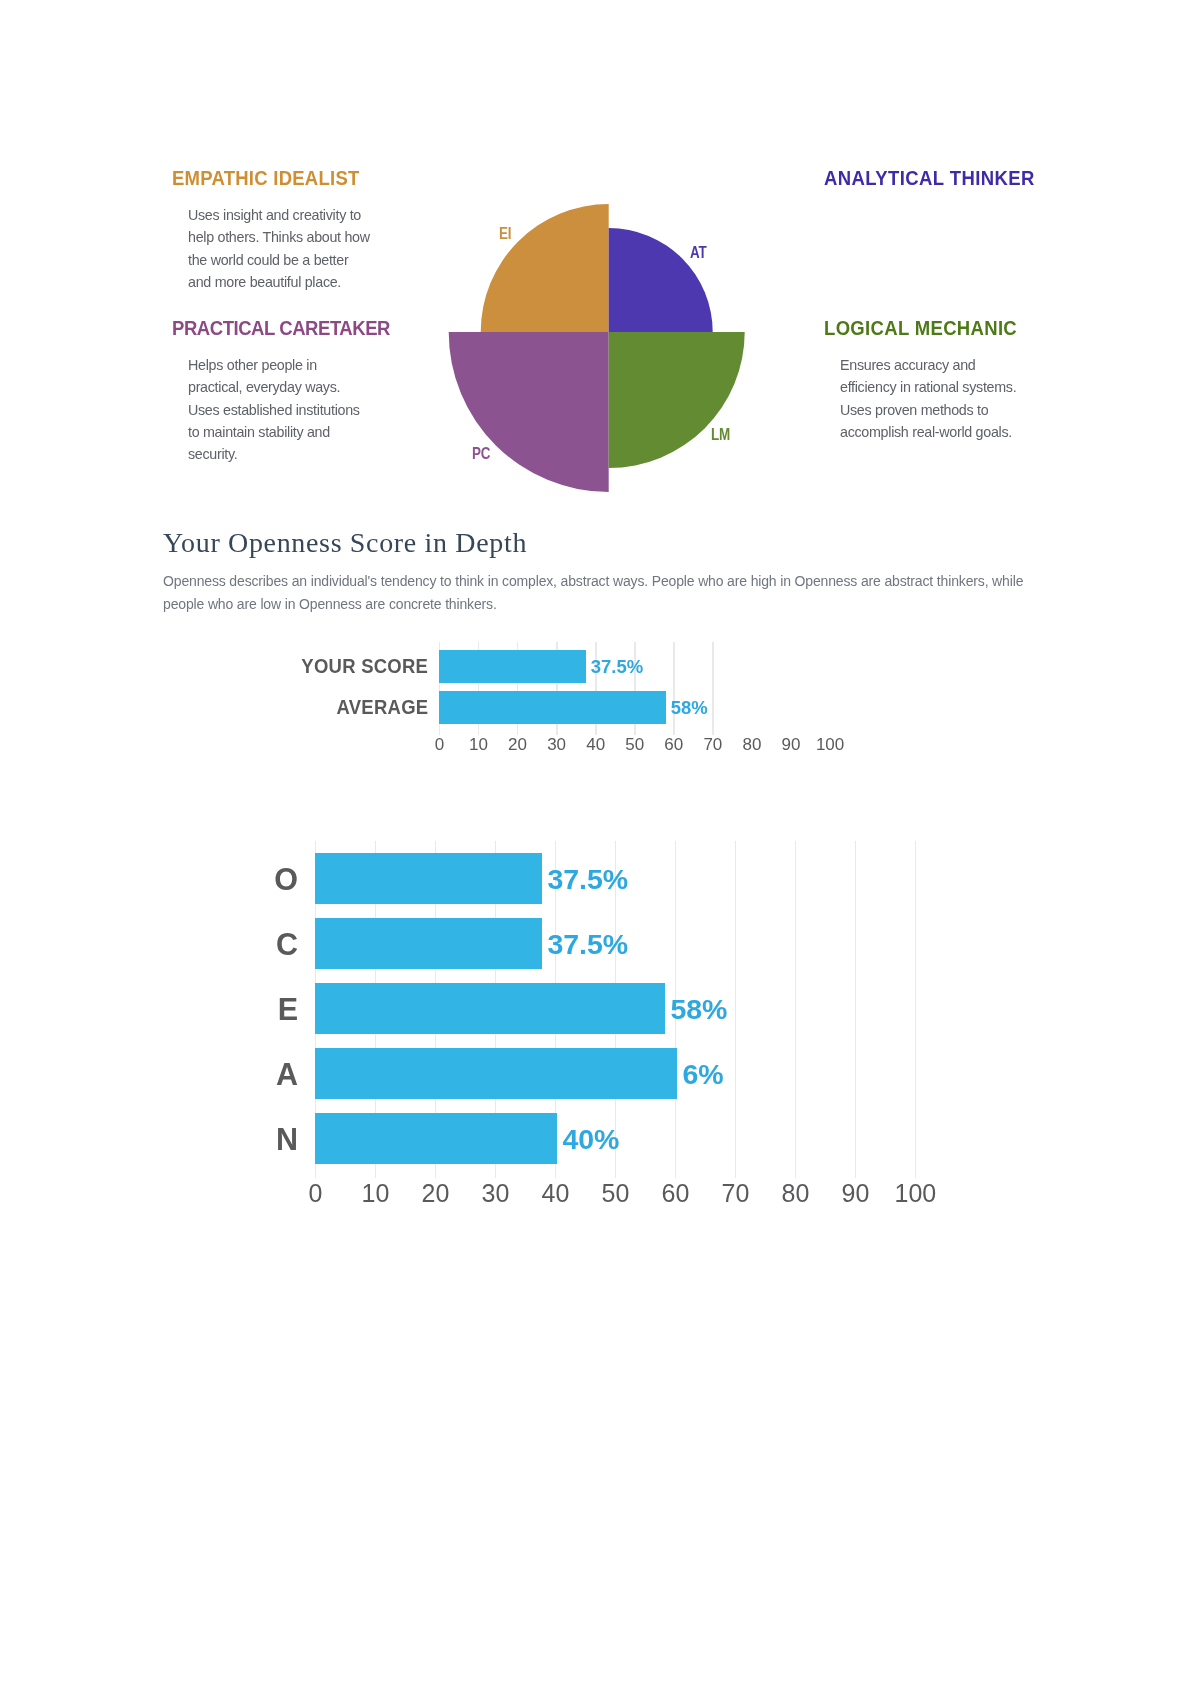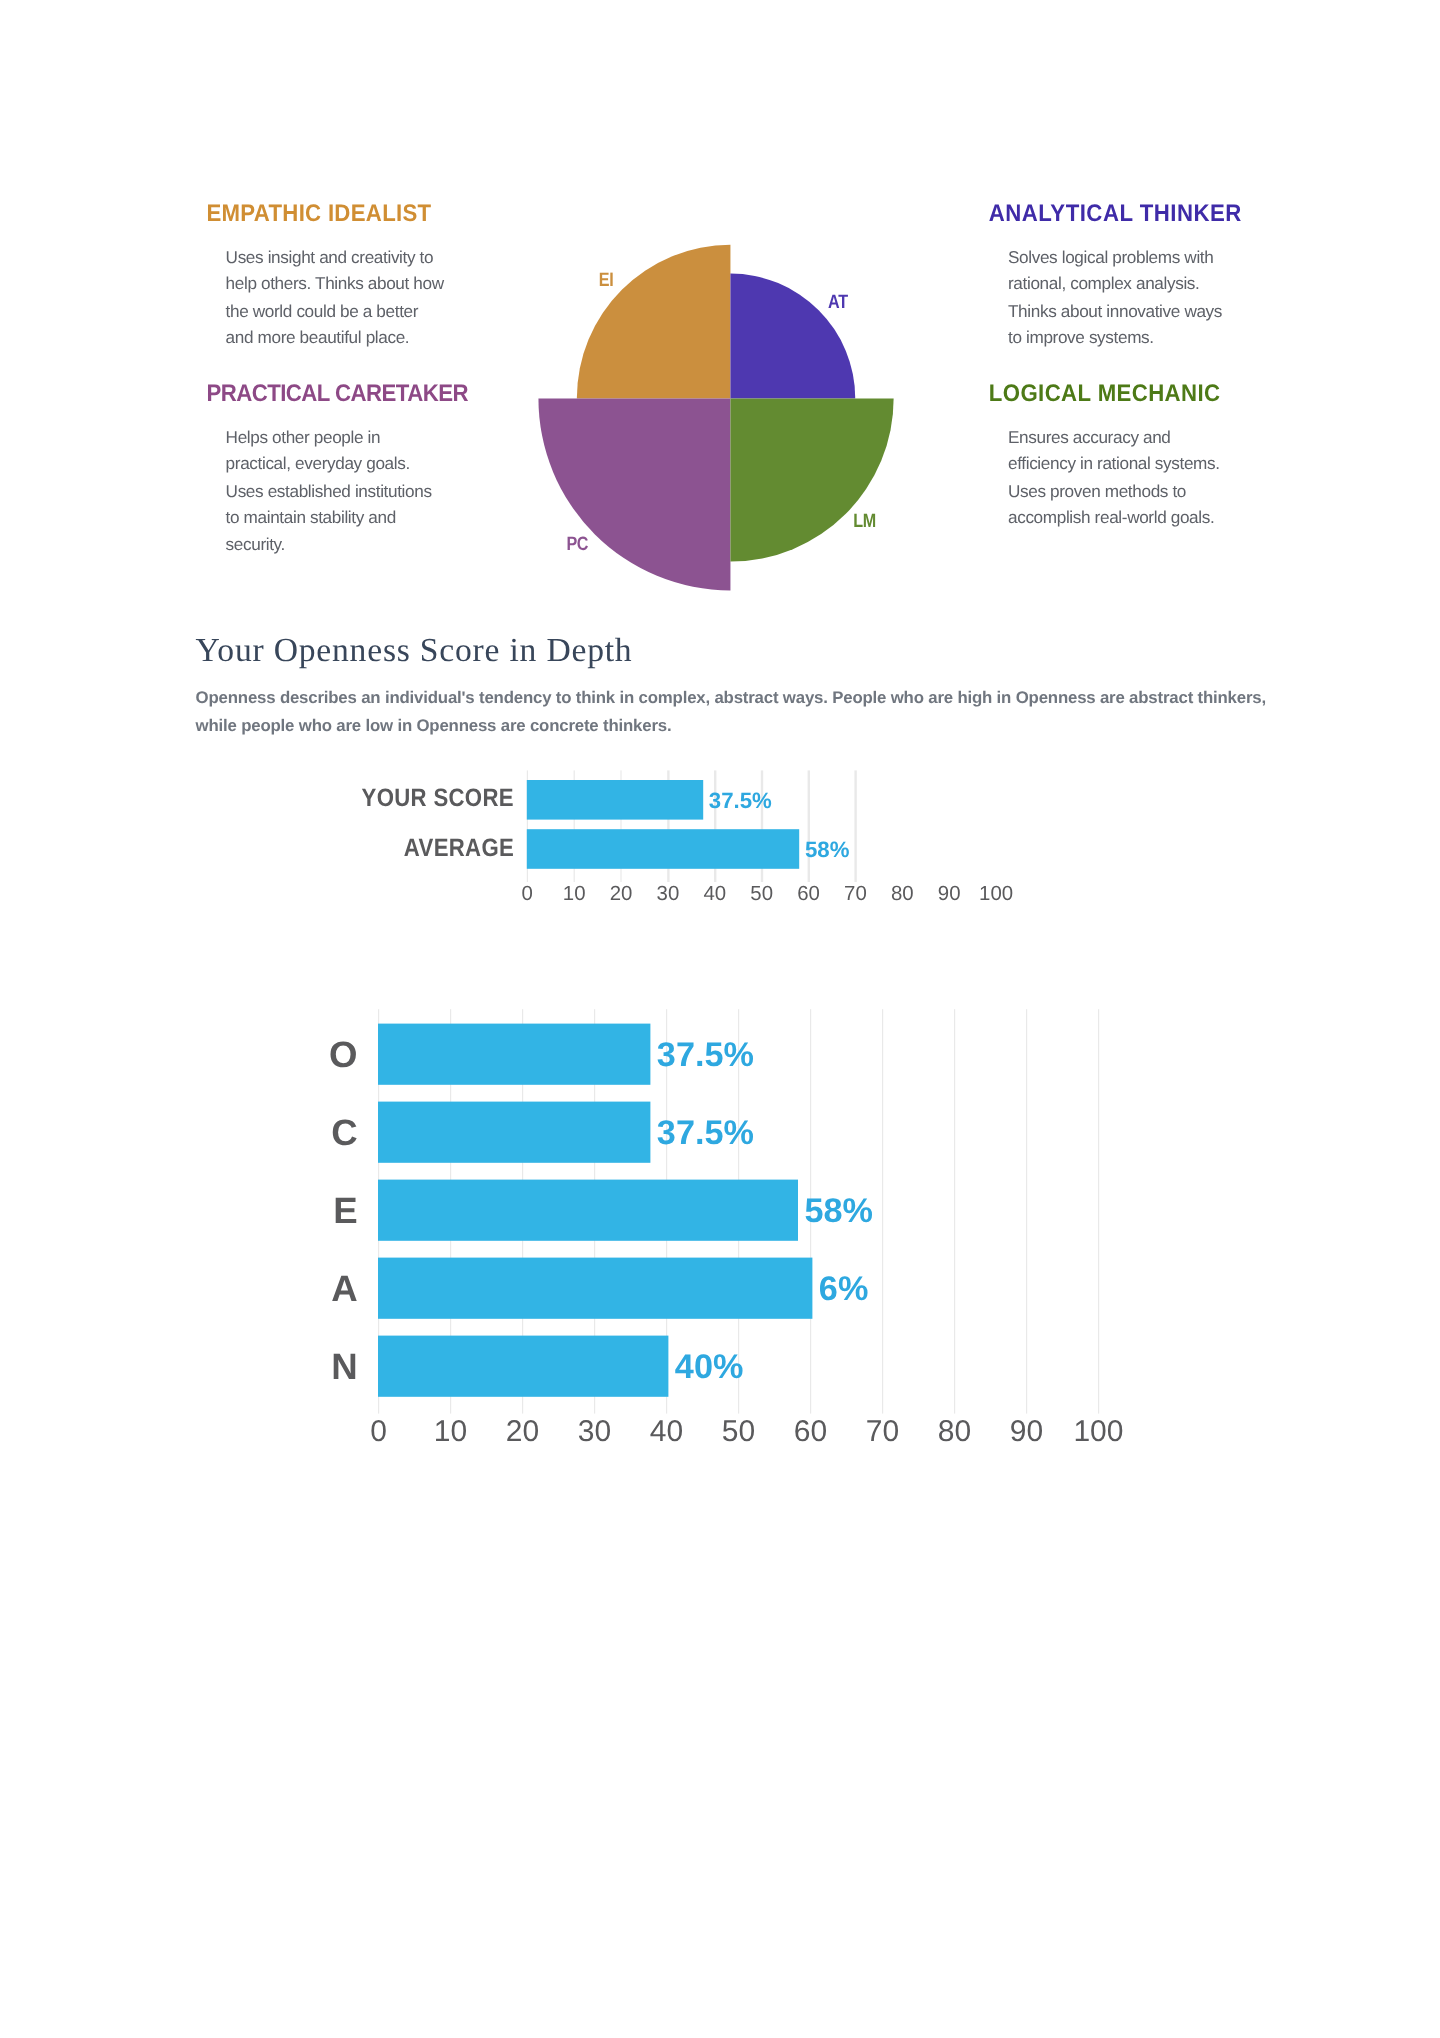--- a/index.html
+++ b/index.html
@@ -29,21 +29,21 @@
   
   #quad{position:absolute;left:448px;top:172px;width:300px;height:325px;}
   #quad svg{display:block;}
   .qlabel{position:absolute;font-size:16.2px;font-weight:bold;letter-spacing:-0.3px;
           transform:scaleX(0.83);transform-origin:0 50%;}
 
   
   #sec-head{position:absolute;left:163px;top:527px;font-family:"Liberation Serif",serif;
             font-size:28px;line-height:32px;color:#38465a;font-weight:normal;letter-spacing:.66px;}
   #sec-par{position:absolute;left:163px;top:570px;width:900px;font-size:14px;letter-spacing:-0.15px;
-           line-height:23px;color:#70767f;font-weight:bold;}
+           line-height:23px;color:#70767f;}
 
   
   .chart{position:absolute;pointer-events:none;}
   .chart > *{pointer-events:auto;}
   .grid-line{position:absolute;width:1.4px;background:#e9e9e9;}
   .bar{position:absolute;background:#32b4e5;}
   .bval{position:absolute;color:#2ea8e0;font-weight:bold;white-space:nowrap;}
   .catlab{position:absolute;color:#5a5a5c;font-weight:bold;text-align:right;white-space:nowrap;}
   .xtick{position:absolute;color:#5a5a5c;text-align:center;white-space:nowrap;}
 
@@ -64,25 +64,24 @@
 <body>
 
 <div class="page">
 
   <div class="typeblk" id="tb-ei">
     <h3 style="color: rgb(208, 142, 51);">EMPATHIC IDEALIST</h3>
     <p class="body">Uses insight and creativity to help others. Thinks about how the world could be a better and more beautiful place.</p>
   </div>
   <div class="typeblk" id="tb-pc">
     <h3 style="color: rgb(141, 73, 134);">PRACTICAL CARETAKER</h3>
-    <p class="body">Helps other people in practical, everyday goals. Uses established institutions to maintain stability and security.</p>
+    <p class="body">Helps other people in practical, everyday ways. Uses established institutions to maintain stability and security.</p>
   </div>
   <div class="typeblk" id="tb-at">
     <h3 style="color: rgb(63, 43, 168);">ANALYTICAL THINKER</h3>
-    <p class="body">Solves logical problems with rational, complex analysis. Thinks about innovative ways to improve systems.</p>
   </div>
   <div class="typeblk" id="tb-lm">
     <h3 style="color: rgb(77, 122, 23);">LOGICAL MECHANIC</h3>
     <p class="body">Ensures accuracy and efficiency in rational systems. Uses proven methods to accomplish real-world goals.</p>
   </div>
 
   <div id="quad">
     <svg width="300" height="325" viewBox="0 0 300 325">
       <path id="q-ei" d="M 160.7 160 L 32.69999999999999 160 A 128 128 0 0 1 160.7 32 Z" fill="#cb8f3e"></path>
       <path id="q-at" d="M 160.7 160 L 160.7 56 A 104 104 0 0 1 264.7 160 Z" fill="#4e38b0"></path>

